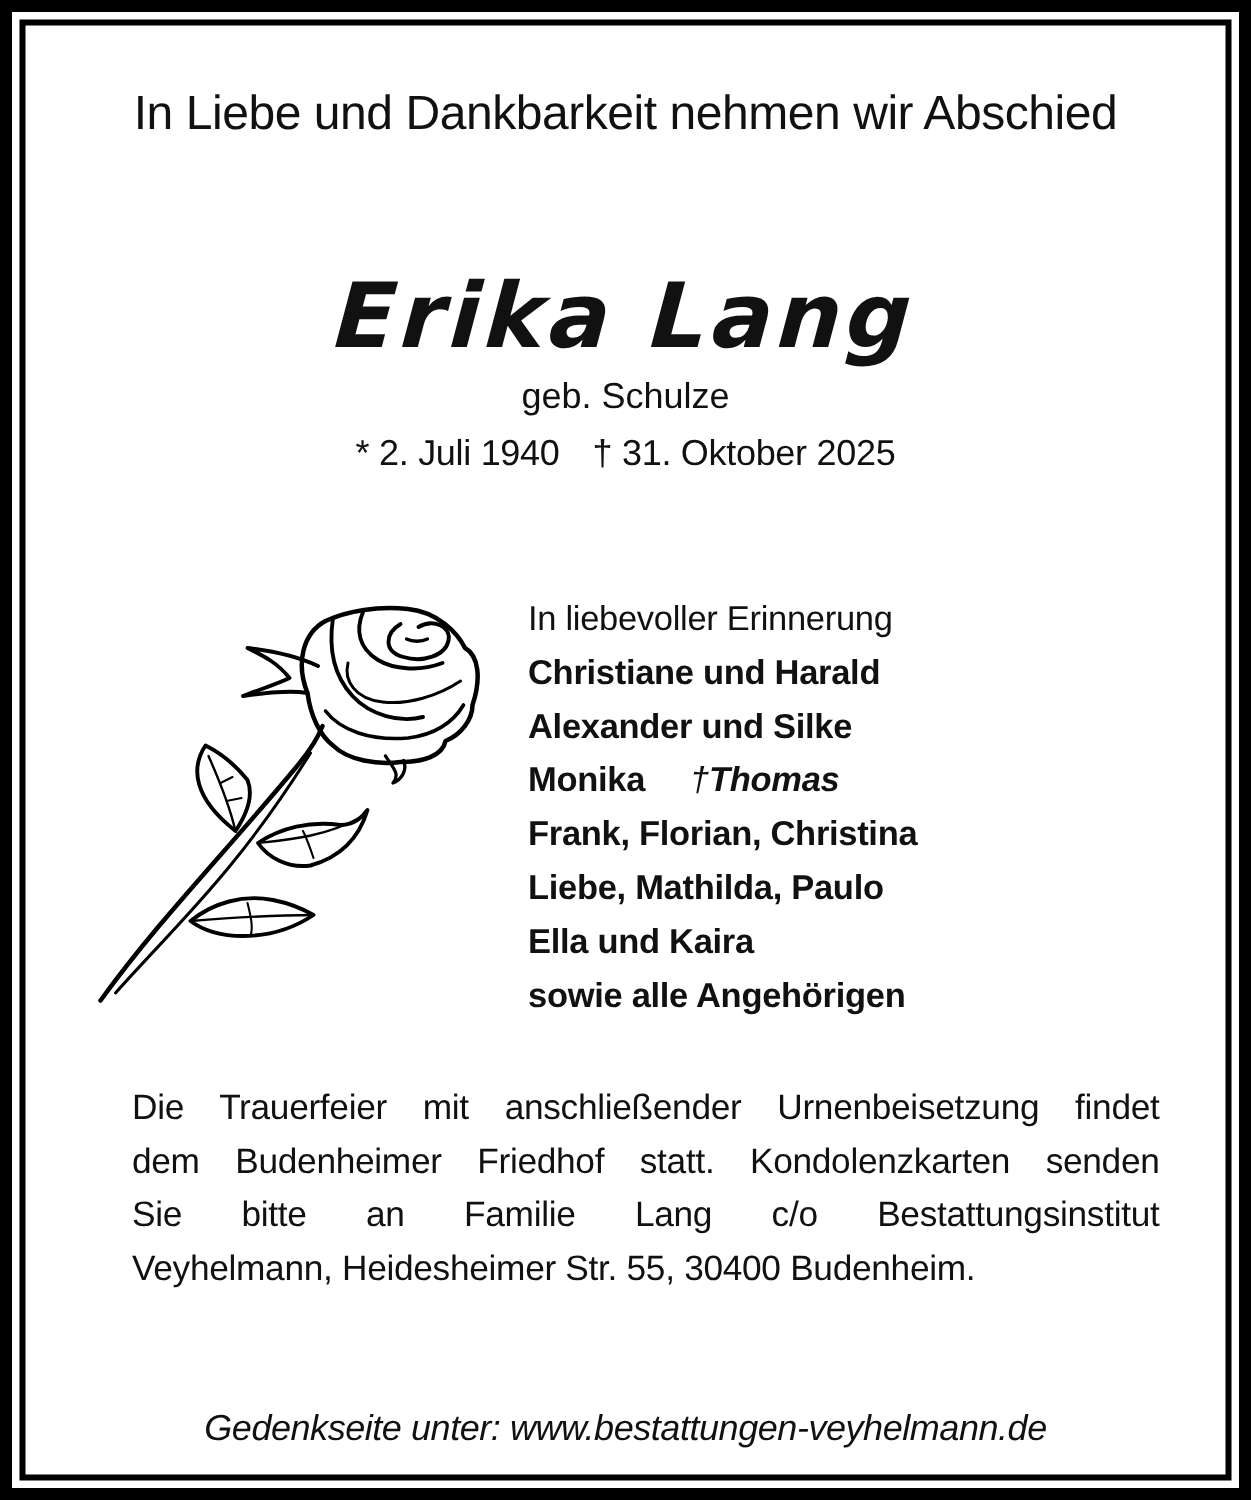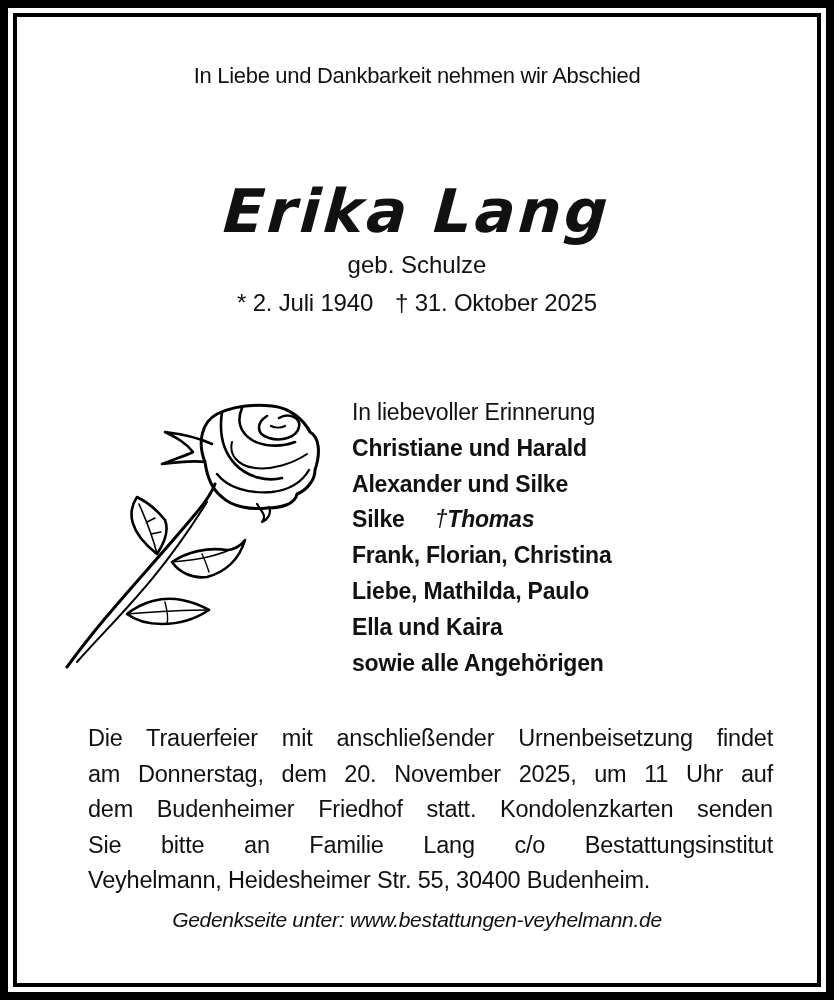--- a/index.html
+++ b/index.html
@@ -19,21 +19,21 @@
     position: absolute; left: 13px; top: 13px; right: 13px; bottom: 13px;
     background: #000;
   }
   .page {
     position: absolute; left: 17px; top: 17px; right: 17px; bottom: 17px;
     background: #fff;
   }
   .abs { position: absolute; }
   .center { text-align: center; left: 0; right: 0; }
   .intro {
-    top: 40px; font-size: 22px; line-height: 37px;
+    top: 40px; font-size: 32px; line-height: 37px;
     letter-spacing: -0.3px;
   }
   .name {
     top: 158px;
     font-family: "DejaVu Sans", sans-serif;
     font-style: italic; font-weight: bold;
     font-size: 60px; line-height: 72px;
     letter-spacing: 3px;
     transform: skewX(-4deg);
   }
@@ -51,21 +51,21 @@
   .mourners .cross { font-weight: normal; margin-left: 30px; font-style: italic; }
   .body-text {
     left: 71px; width: 685px; top: 704px;
     font-size: 23.5px; line-height: 35.5px;
     text-align: justify;
     letter-spacing: -0.2px;
   }
   .body-text .line { display: block; text-align: justify; text-align-last: justify; white-space: nowrap; }
   .body-text .line.last { text-align-last: left; }
   .footer {
-    top: 889px; font-size: 21px; font-style: italic; line-height: 28px;
+    top: 922px; font-size: 24px; font-style: italic; line-height: 28px;
     letter-spacing: -0.3px;
   }
 </style>
 </head>
 <body>
 
 <div class="frame-gap"></div>
 <div class="frame-inner"></div>
 
 <div class="page">
@@ -112,31 +112,30 @@
       <path d="M70 232 C 95 230, 125 228, 152 228" stroke-width="1.6"></path>
       <path d="M108 220 C 110 228, 112 236, 110 242" stroke-width="1.4"></path>
     </svg>
   </div>
 
   <div class="abs mourners">
     <div class="lead">In liebevoller Erinnerung</div>
     <div class="bold">Christiane und Harald</div>
     <div class="bold">Alexander und Silke</div>
     <div class="bold">
-      <span>Silke</span><span class="cross"><span style="font-weight:normal">†</span><span style="font-weight:bold">Thomas</span></span>
+      <span>Monika</span><span class="cross"><span style="font-weight:normal">†</span><span style="font-weight:bold">Thomas</span></span>
     </div>
     <div class="bold">Frank, Florian, Christina</div>
     <div class="bold">Liebe, Mathilda, Paulo</div>
     <div class="bold">Ella und Kaira</div>
     <div class="bold">sowie alle Angehörigen</div>
   </div>
 
   <div class="abs body-text">
     <span class="line">Die Trauerfeier mit anschließender Urnenbeisetzung findet</span>
-    <span class="line">am Donnerstag, dem 20. November 2025, um 11 Uhr auf</span>
     <span class="line">dem Budenheimer Friedhof statt. Kondolenzkarten senden</span>
     <span class="line">Sie bitte an Familie Lang c/o Bestattungsinstitut</span>
     <span class="line last">Veyhelmann, Heidesheimer Str. 55, 30400 Budenheim.</span>
   </div>
 
   <div class="abs center footer">Gedenkseite unter: www.bestattungen-veyhelmann.de</div>
 
 </div>
 
 </body></html>

